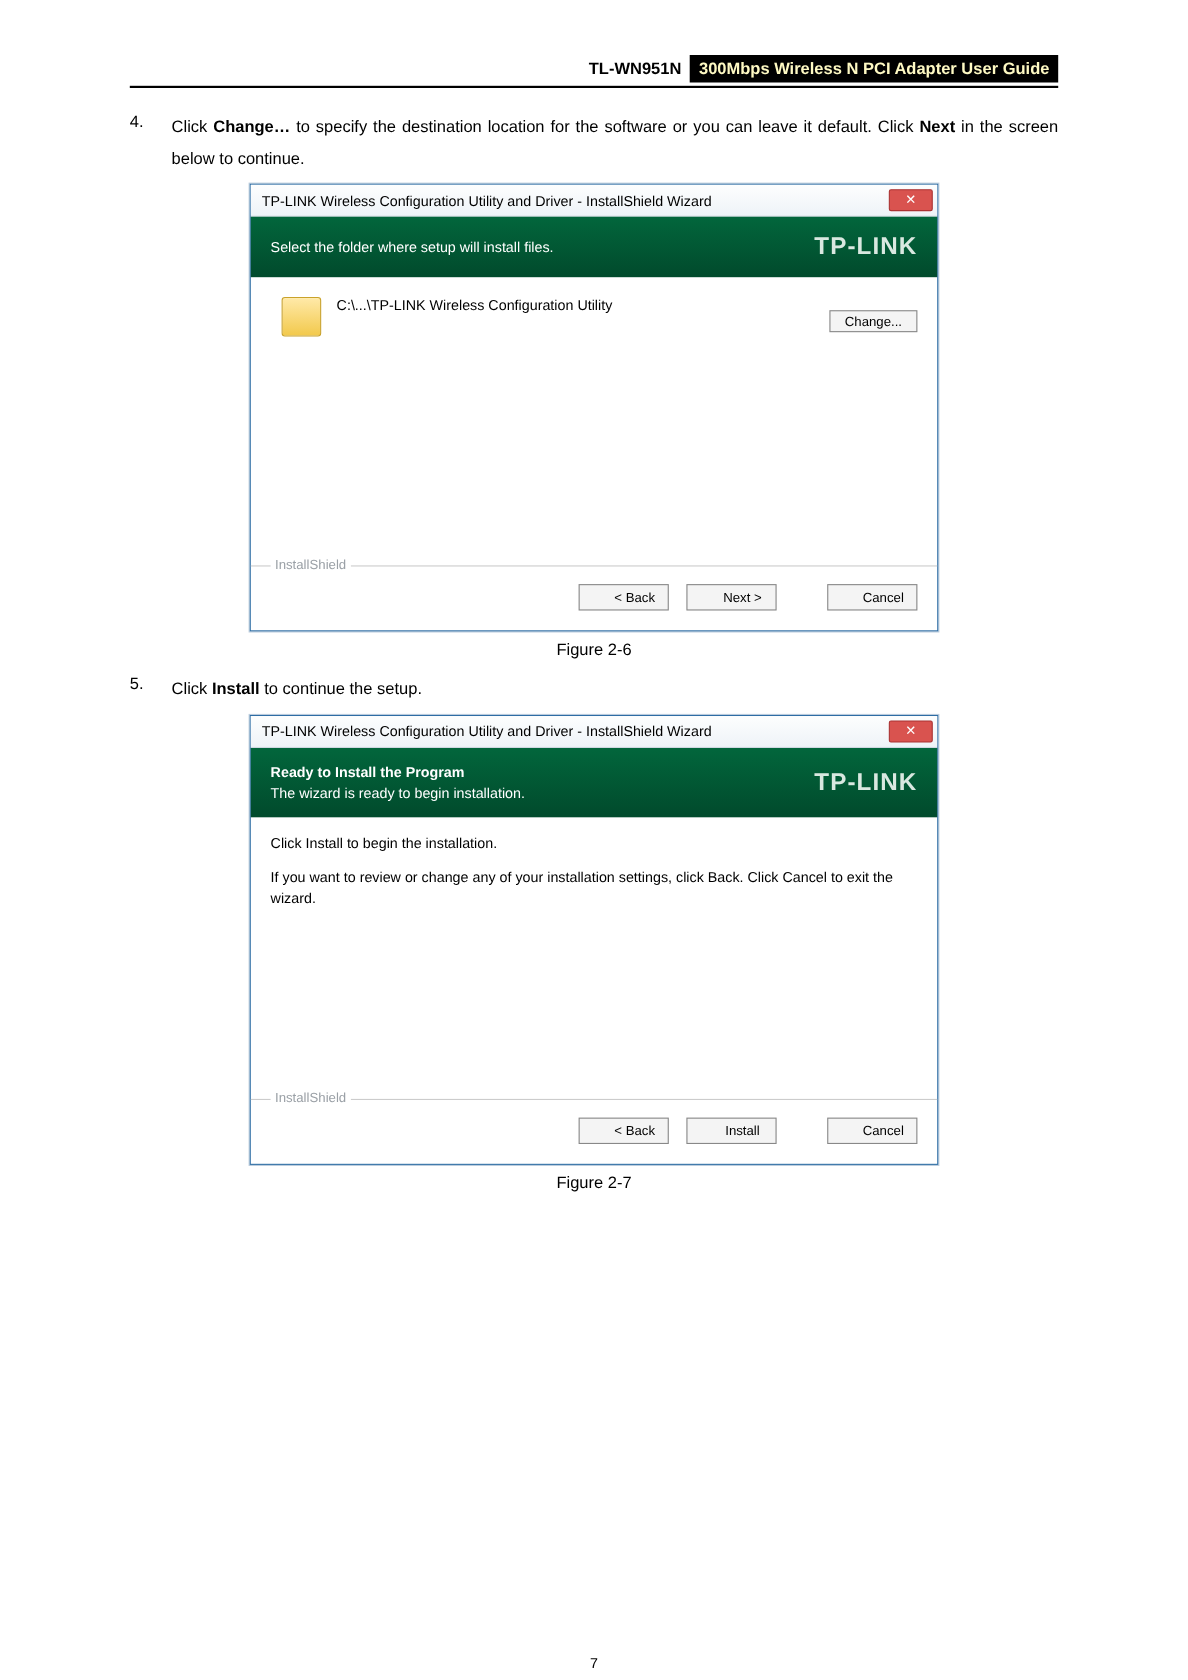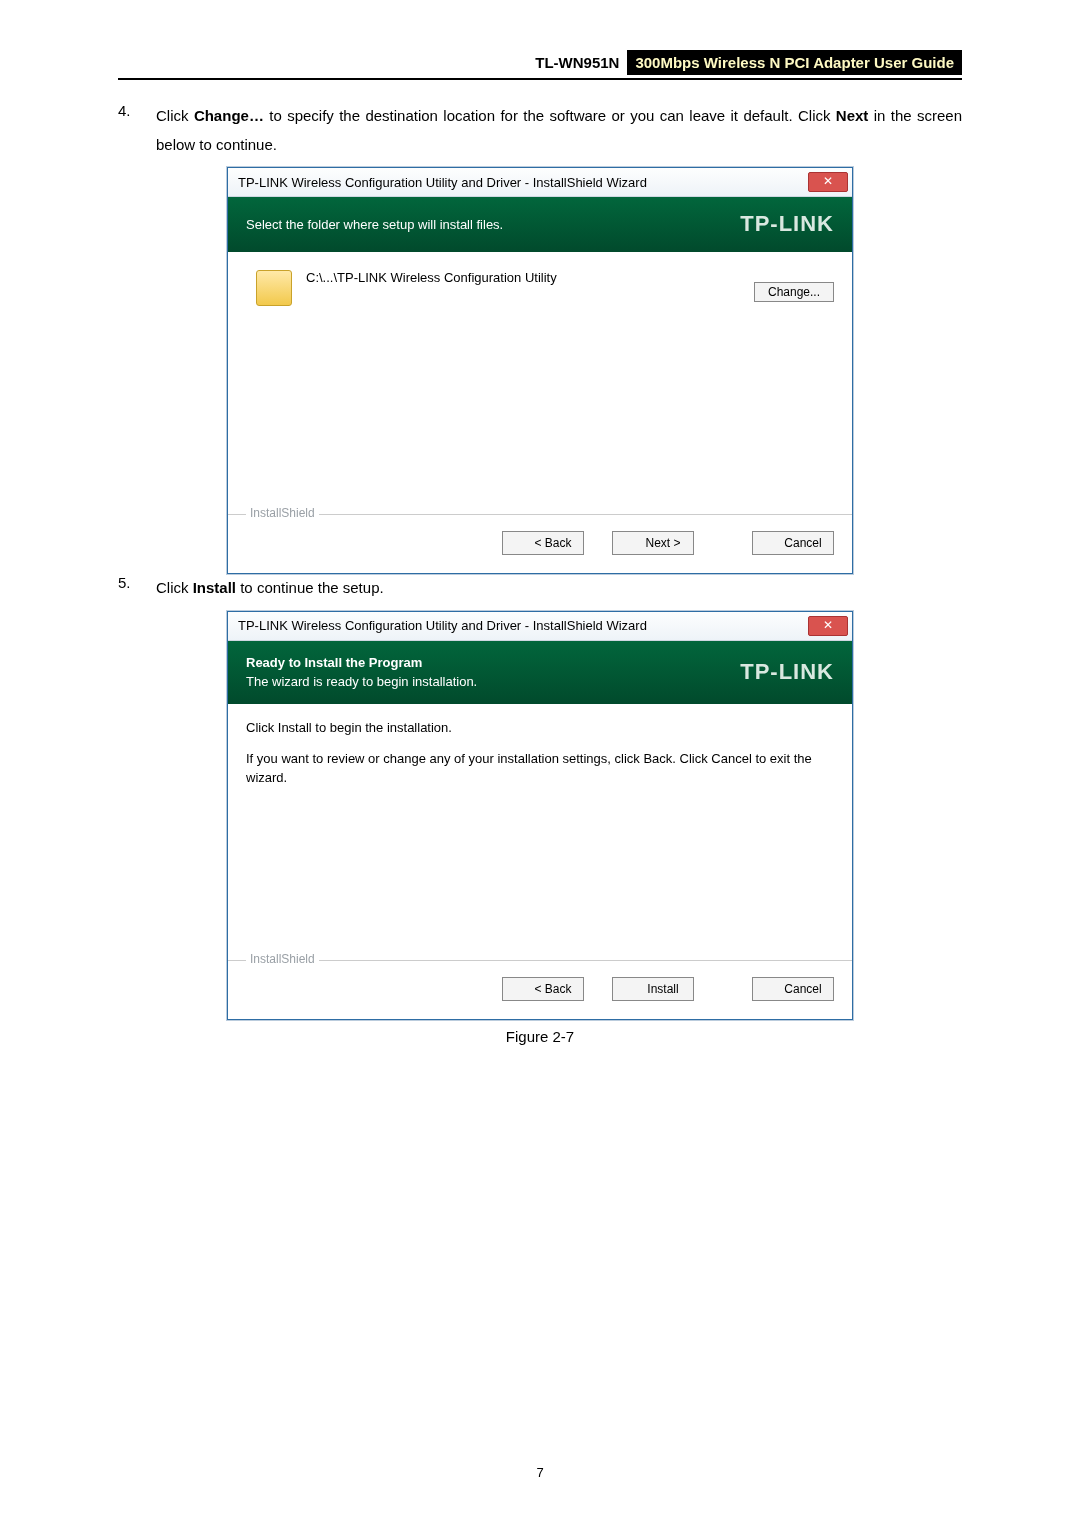--- a/index.html
+++ b/index.html
@@ -128,21 +128,21 @@
     font-size:12px;
     margin-left:12px;
     margin-top:14px;
   }
   .footer{
     border-top:1px solid #ccc;
     position:relative;
     padding:16px 18px 18px 18px;
     display:flex;
     justify-content:flex-end;
-    gap:28px;
+    gap:16px;
   }
   .footer .ishield{
     position:absolute;
     left:18px;
     top:-9px;
     background:#fff;
     padding:0 4px;
     font-size:12px;
     color:#9aa0a6;
   }
@@ -199,20 +199,21 @@
       </div>
       <div class="footer">
         <span class="ishield">InstallShield</span>
         <button class="wbtn">&lt; Back</button>
         <button class="wbtn">Next &gt;</button>
         <button class="wbtn gap">Cancel</button>
       </div>
     </div>
   </div>
 
+  <div class="fig-caption">Figure 2-6</div>
 
   <ol class="steps">
     <li>
       <span class="num">5.</span>
       <span class="txt">
         <span>Click </span><b>Install</b><span> to continue the setup.</span>
       </span>
     </li>
   </ol>
 

